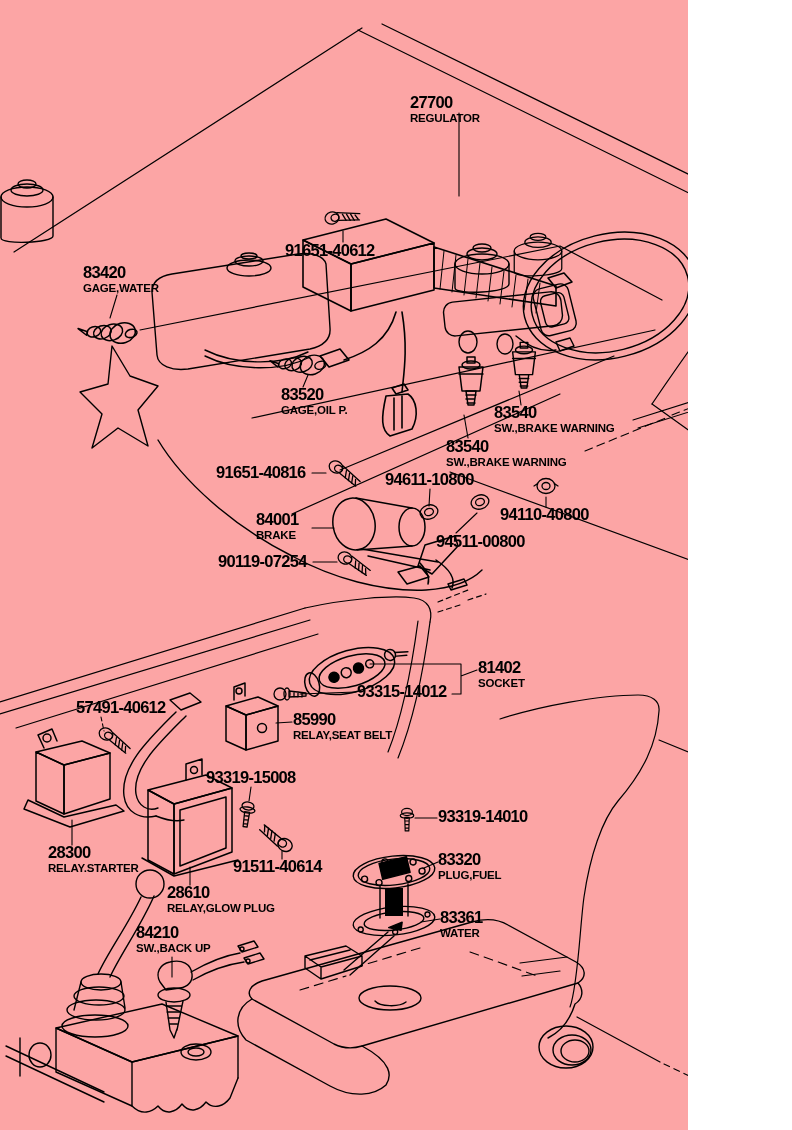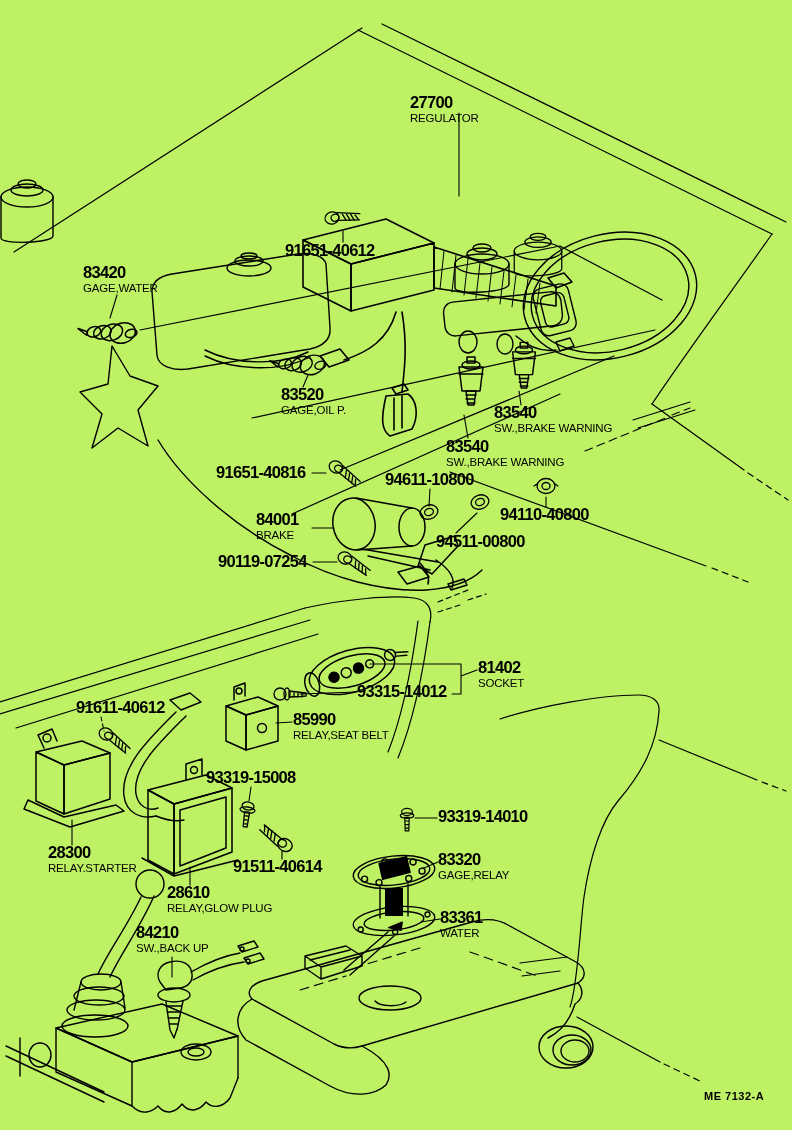--- a/index.html
+++ b/index.html
@@ -1,21 +1,21 @@
 <!DOCTYPE html>
 <html><head>
 <meta charset="utf-8">
 <style>
   html,body{margin:0;padding:0;background:#ffffff;}
-  #page{position:relative;width:792px;height:1130px;background:#bef264;overflow:hidden;
+  #page{position:relative;width:688px;height:1130px;background:#fca5a5;overflow:hidden;
         font-family:"Liberation Sans",sans-serif;color:#000;}
   #art{position:absolute;left:0;top:0;z-index:1;}
   .lbl{position:absolute;z-index:2;white-space:nowrap;line-height:1;}
   .pn{display:block;font-size:16.5px;font-weight:700;letter-spacing:-0.7px;}
-  .pd{display:block;font-size:11.5px;font-weight:400;letter-spacing:-0.2px;margin-top:2px;}
+  .pd{display:block;font-size:11.5px;font-weight:700;letter-spacing:-0.2px;margin-top:2px;}
   .code{position:absolute;z-index:2;font-size:11px;font-weight:700;letter-spacing:0.5px;}
 </style>
 </head>
 <body>
 
 <div id="page">
 
 <svg id="art" width="792" height="1130" viewBox="0 0 792 1130" fill="none" stroke="#000" stroke-width="1.4" stroke-linecap="round" stroke-linejoin="round">
   <defs>
     <g id="bolt">
@@ -372,42 +372,42 @@
       <span class="pn">90119-07254</span>
     </div>
   <div class="lbl" style="left:478px;top:659px">
       <span class="pn">81402</span>
       <span class="pd">SOCKET</span>
     </div>
   <div class="lbl" style="left:357px;top:683px">
       <span class="pn">93315-14012</span>
     </div>
   <div class="lbl" style="left:76px;top:699px">
-      <span class="pn">91611-40612</span>
+      <span class="pn">57491-40612</span>
     </div>
   <div class="lbl" style="left:293px;top:711px">
       <span class="pn">85990</span>
       <span class="pd">RELAY,SEAT BELT</span>
     </div>
   <div class="lbl" style="left:206px;top:769px">
       <span class="pn">93319-15008</span>
     </div>
   <div class="lbl" style="left:438px;top:808px">
       <span class="pn">93319-14010</span>
     </div>
   <div class="lbl" style="left:48px;top:844px">
       <span class="pn">28300</span>
       <span class="pd">RELAY.STARTER</span>
     </div>
   <div class="lbl" style="left:233px;top:858px">
       <span class="pn">91511-40614</span>
     </div>
   <div class="lbl" style="left:438px;top:851px">
       <span class="pn">83320</span>
-      <span class="pd">GAGE,RELAY</span>
+      <span class="pd">PLUG,FUEL</span>
     </div>
   <div class="lbl" style="left:167px;top:884px">
       <span class="pn">28610</span>
       <span class="pd">RELAY,GLOW PLUG</span>
     </div>
   <div class="lbl" style="left:136px;top:924px">
       <span class="pn">84210</span>
       <span class="pd">SW.,BACK UP</span>
     </div>
   <div class="lbl" style="left:440px;top:909px">

